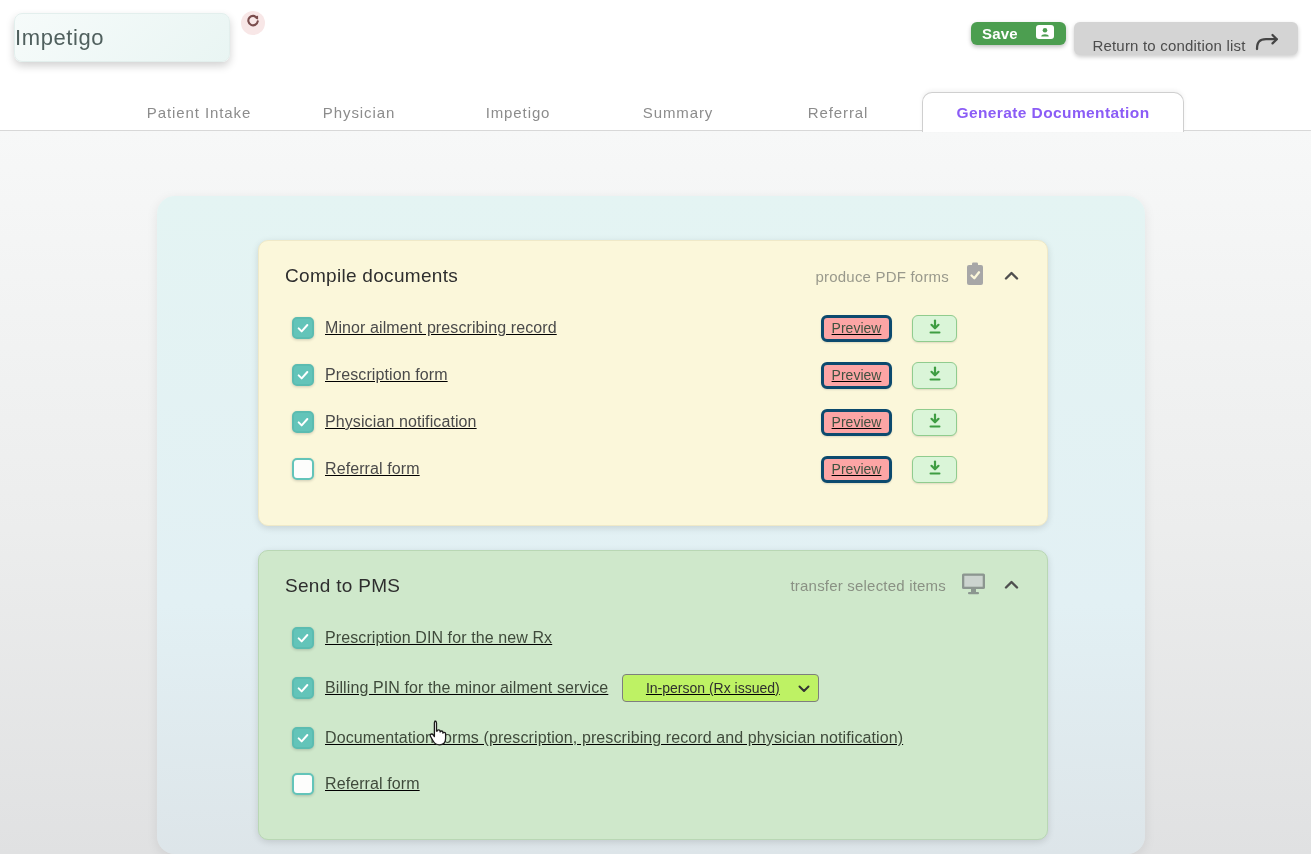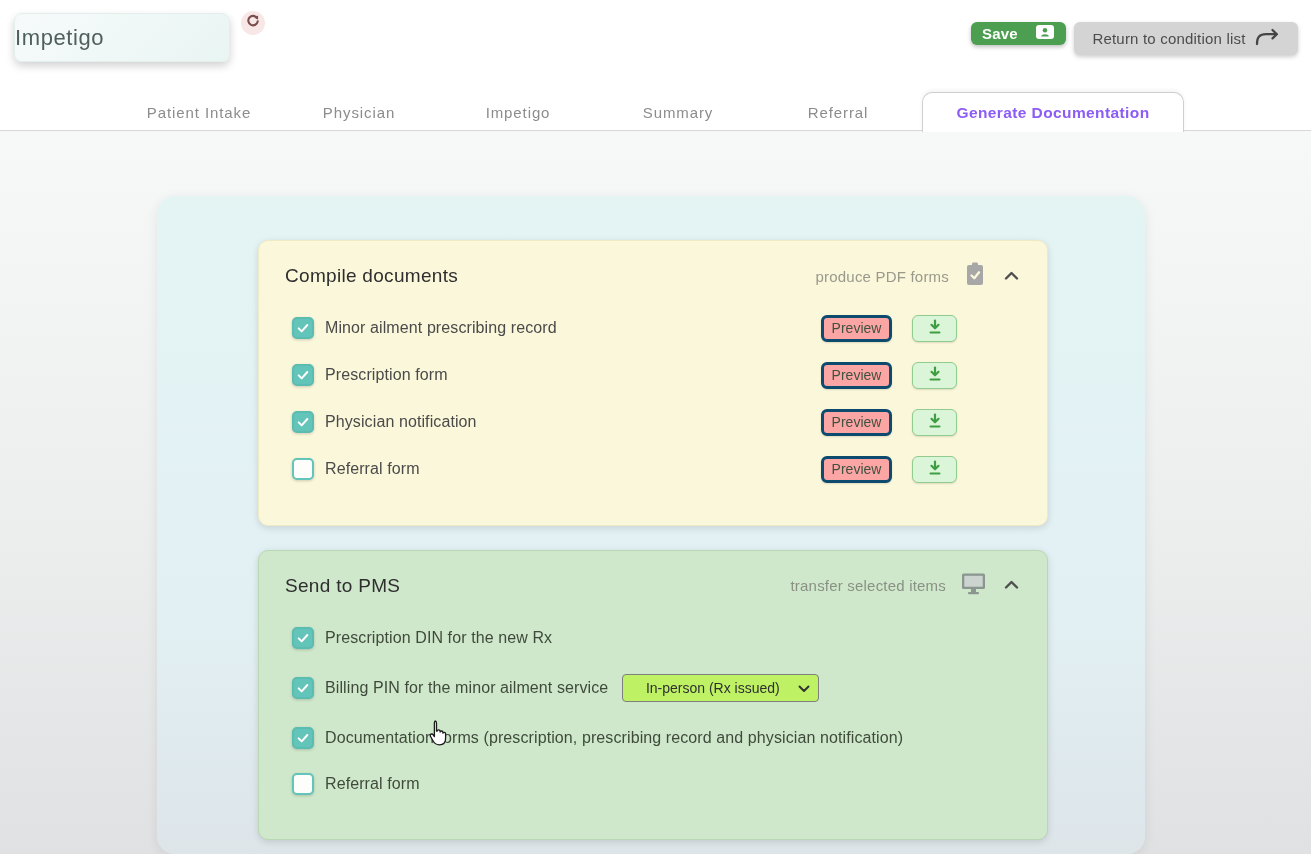--- a/index.html
+++ b/index.html
@@ -13,21 +13,21 @@
     box-shadow:0 4px 8px rgba(0,0,0,.18);display:flex;align-items:center;
     font-size:22px;color:#50605e;font-weight:500;letter-spacing:.6px;}
   .history-badge{position:absolute;left:241px;top:11px;width:24px;height:24px;border-radius:50%;
     background:#f8e7e7;display:flex;align-items:center;justify-content:center;cursor:pointer;}
   .btn-save{position:absolute;left:971px;top:22px;width:95px;height:23px;border-radius:6px;
     background:#4c9e50;border:none;box-shadow:0 2px 4px rgba(0,0,0,.25);
     display:flex;align-items:center;justify-content:center;gap:17px;cursor:pointer;
     color:#fff;font-weight:bold;font-size:15px;letter-spacing:.2px;}
   .btn-return{position:absolute;left:1074px;top:22px;width:224px;height:33px;border-radius:6px;
     background:#d4d4d4;border:none;box-shadow:0 2px 4px rgba(0,0,0,.2);
-    display:flex;align-items:center;justify-content:center;gap:8px;cursor:pointer;
+    display:flex;align-items:flex-end;justify-content:center;gap:8px;cursor:pointer;
     color:#4c4c4c;font-weight:500;font-size:15px;letter-spacing:.2px;}
 
   
   .tab{position:absolute;top:104px;transform:translateX(-50%);font-size:15px;color:#8c8c8c;
     letter-spacing:.9px;cursor:pointer;white-space:nowrap;}
   .tab-active{position:absolute;left:922px;top:92px;width:260px;height:39px;z-index:2;
     background:#ffffff;border:1px solid #cfcfcf;border-bottom:none;border-radius:10px 10px 0 0;
     box-shadow:0 -2px 4px rgba(0,0,0,.05);
     display:flex;align-items:center;justify-content:center;font-size:15.5px;font-weight:bold;
     color:#8b5cf6;letter-spacing:.4px;cursor:pointer;}
@@ -43,21 +43,21 @@
   .panel{position:absolute;left:101px;width:788px;border-radius:10px;box-shadow:0 2px 7px rgba(0,0,0,.13);}
   .panel-compile{top:44px;height:284px;background:#fbf7da;border:1px solid #efe9c8;}
   .panel-pms{top:354px;height:288px;background:#cfe8cb;border:1px solid #b9d7b4;}
   .panel-title{position:absolute;left:26px;top:24px;font-size:19px;color:#2e2e2e;font-weight:500;letter-spacing:.3px;}
   .panel-head-right{position:absolute;right:26px;top:20px;display:flex;align-items:center;gap:14px;}
   .panel-hint{font-size:15px;letter-spacing:.2px;}
   .hint-yellow{color:#99998c;}
   .hint-green{color:#8a9184;}
   .collapse-btn{width:20px;height:20px;display:flex;align-items:center;justify-content:center;cursor:pointer;background:none;border:none;padding:0;}
 
-  .row{position:absolute;left:33px;height:28px;display:flex;align-items:center;}
+  .row{position:absolute;left:33px;height:28px;display:flex;align-items:center;text-decoration:underline;}
   .row-buttons{right:90px;}
   .row-plain{right:28px;}
   .checkbox{flex:none;width:22px;height:22px;border-radius:5px;box-sizing:border-box;margin-right:11px;
     background:#fdfdfc;border:2px solid #63c4b9;box-shadow:0 1px 3px rgba(0,0,0,.18);cursor:pointer;
     display:flex;align-items:center;justify-content:center;}
   .checkbox svg{display:none;}
   .checkbox.checked{background:#63c4b9;border-color:#5bbcb1;}
   .checkbox.checked svg{display:block;}
   .row-label{font-size:16px;letter-spacing:.1px;}
   .label-yellow{color:#4a4a4a;}

